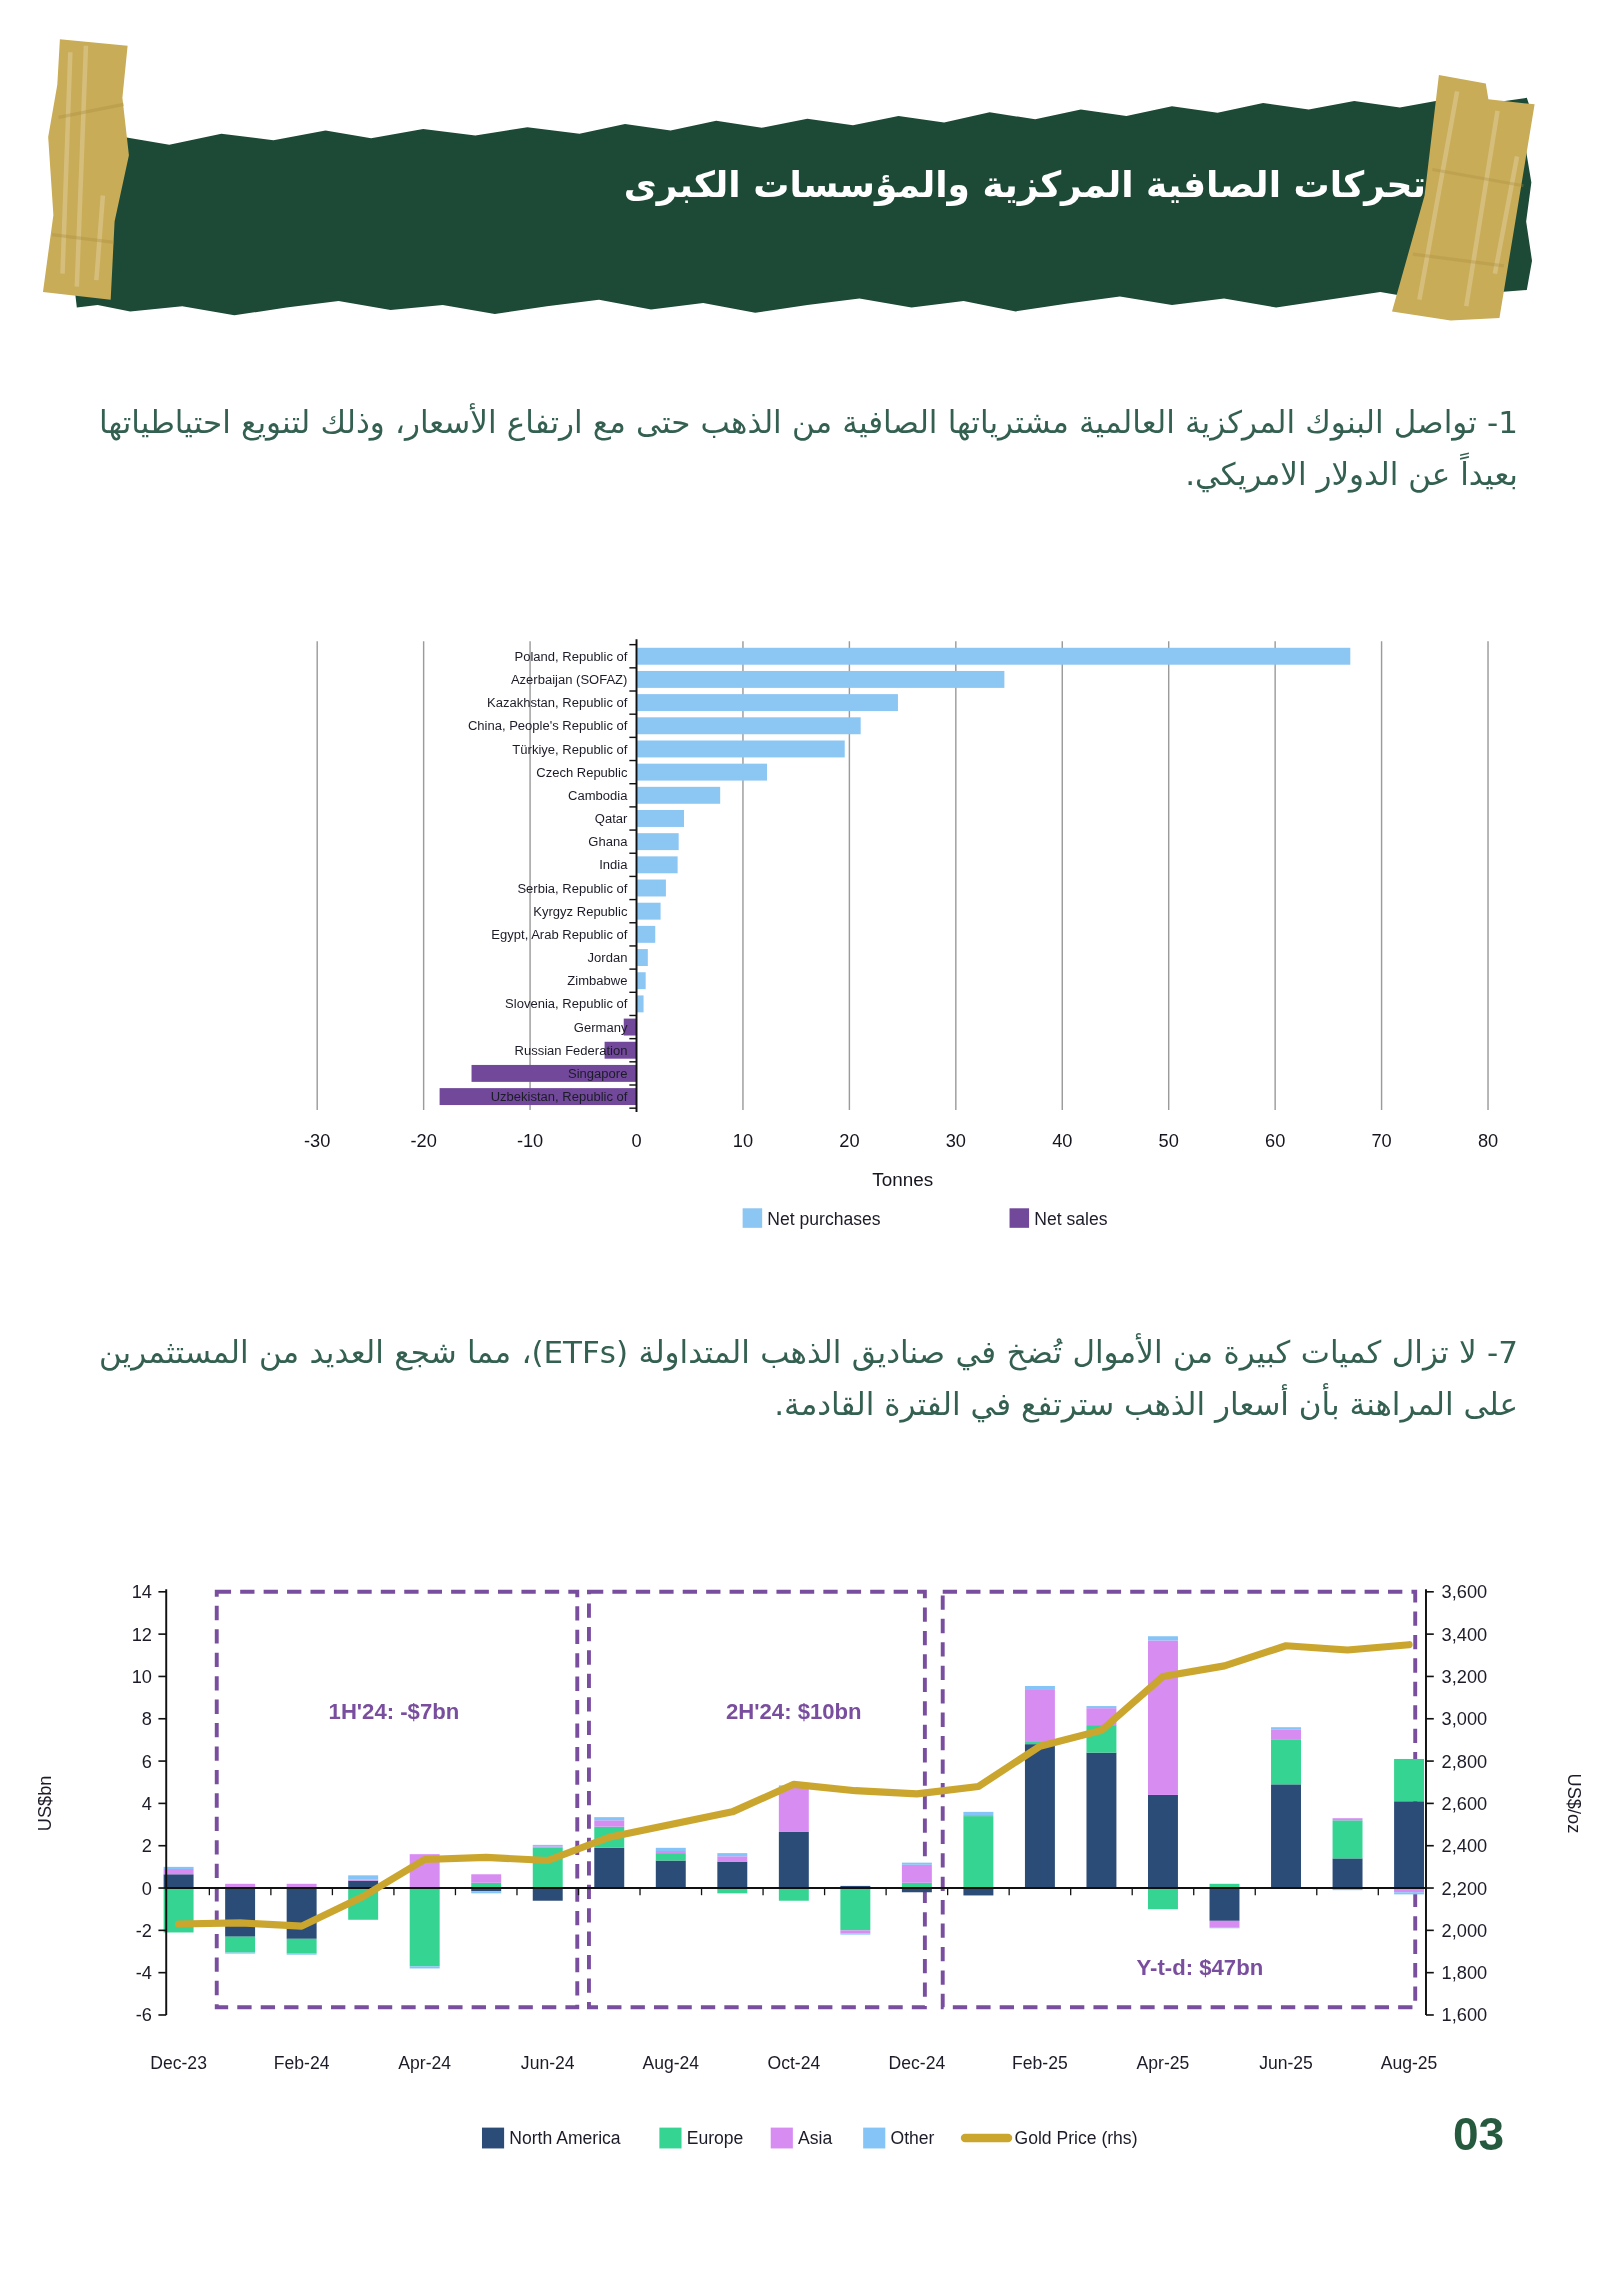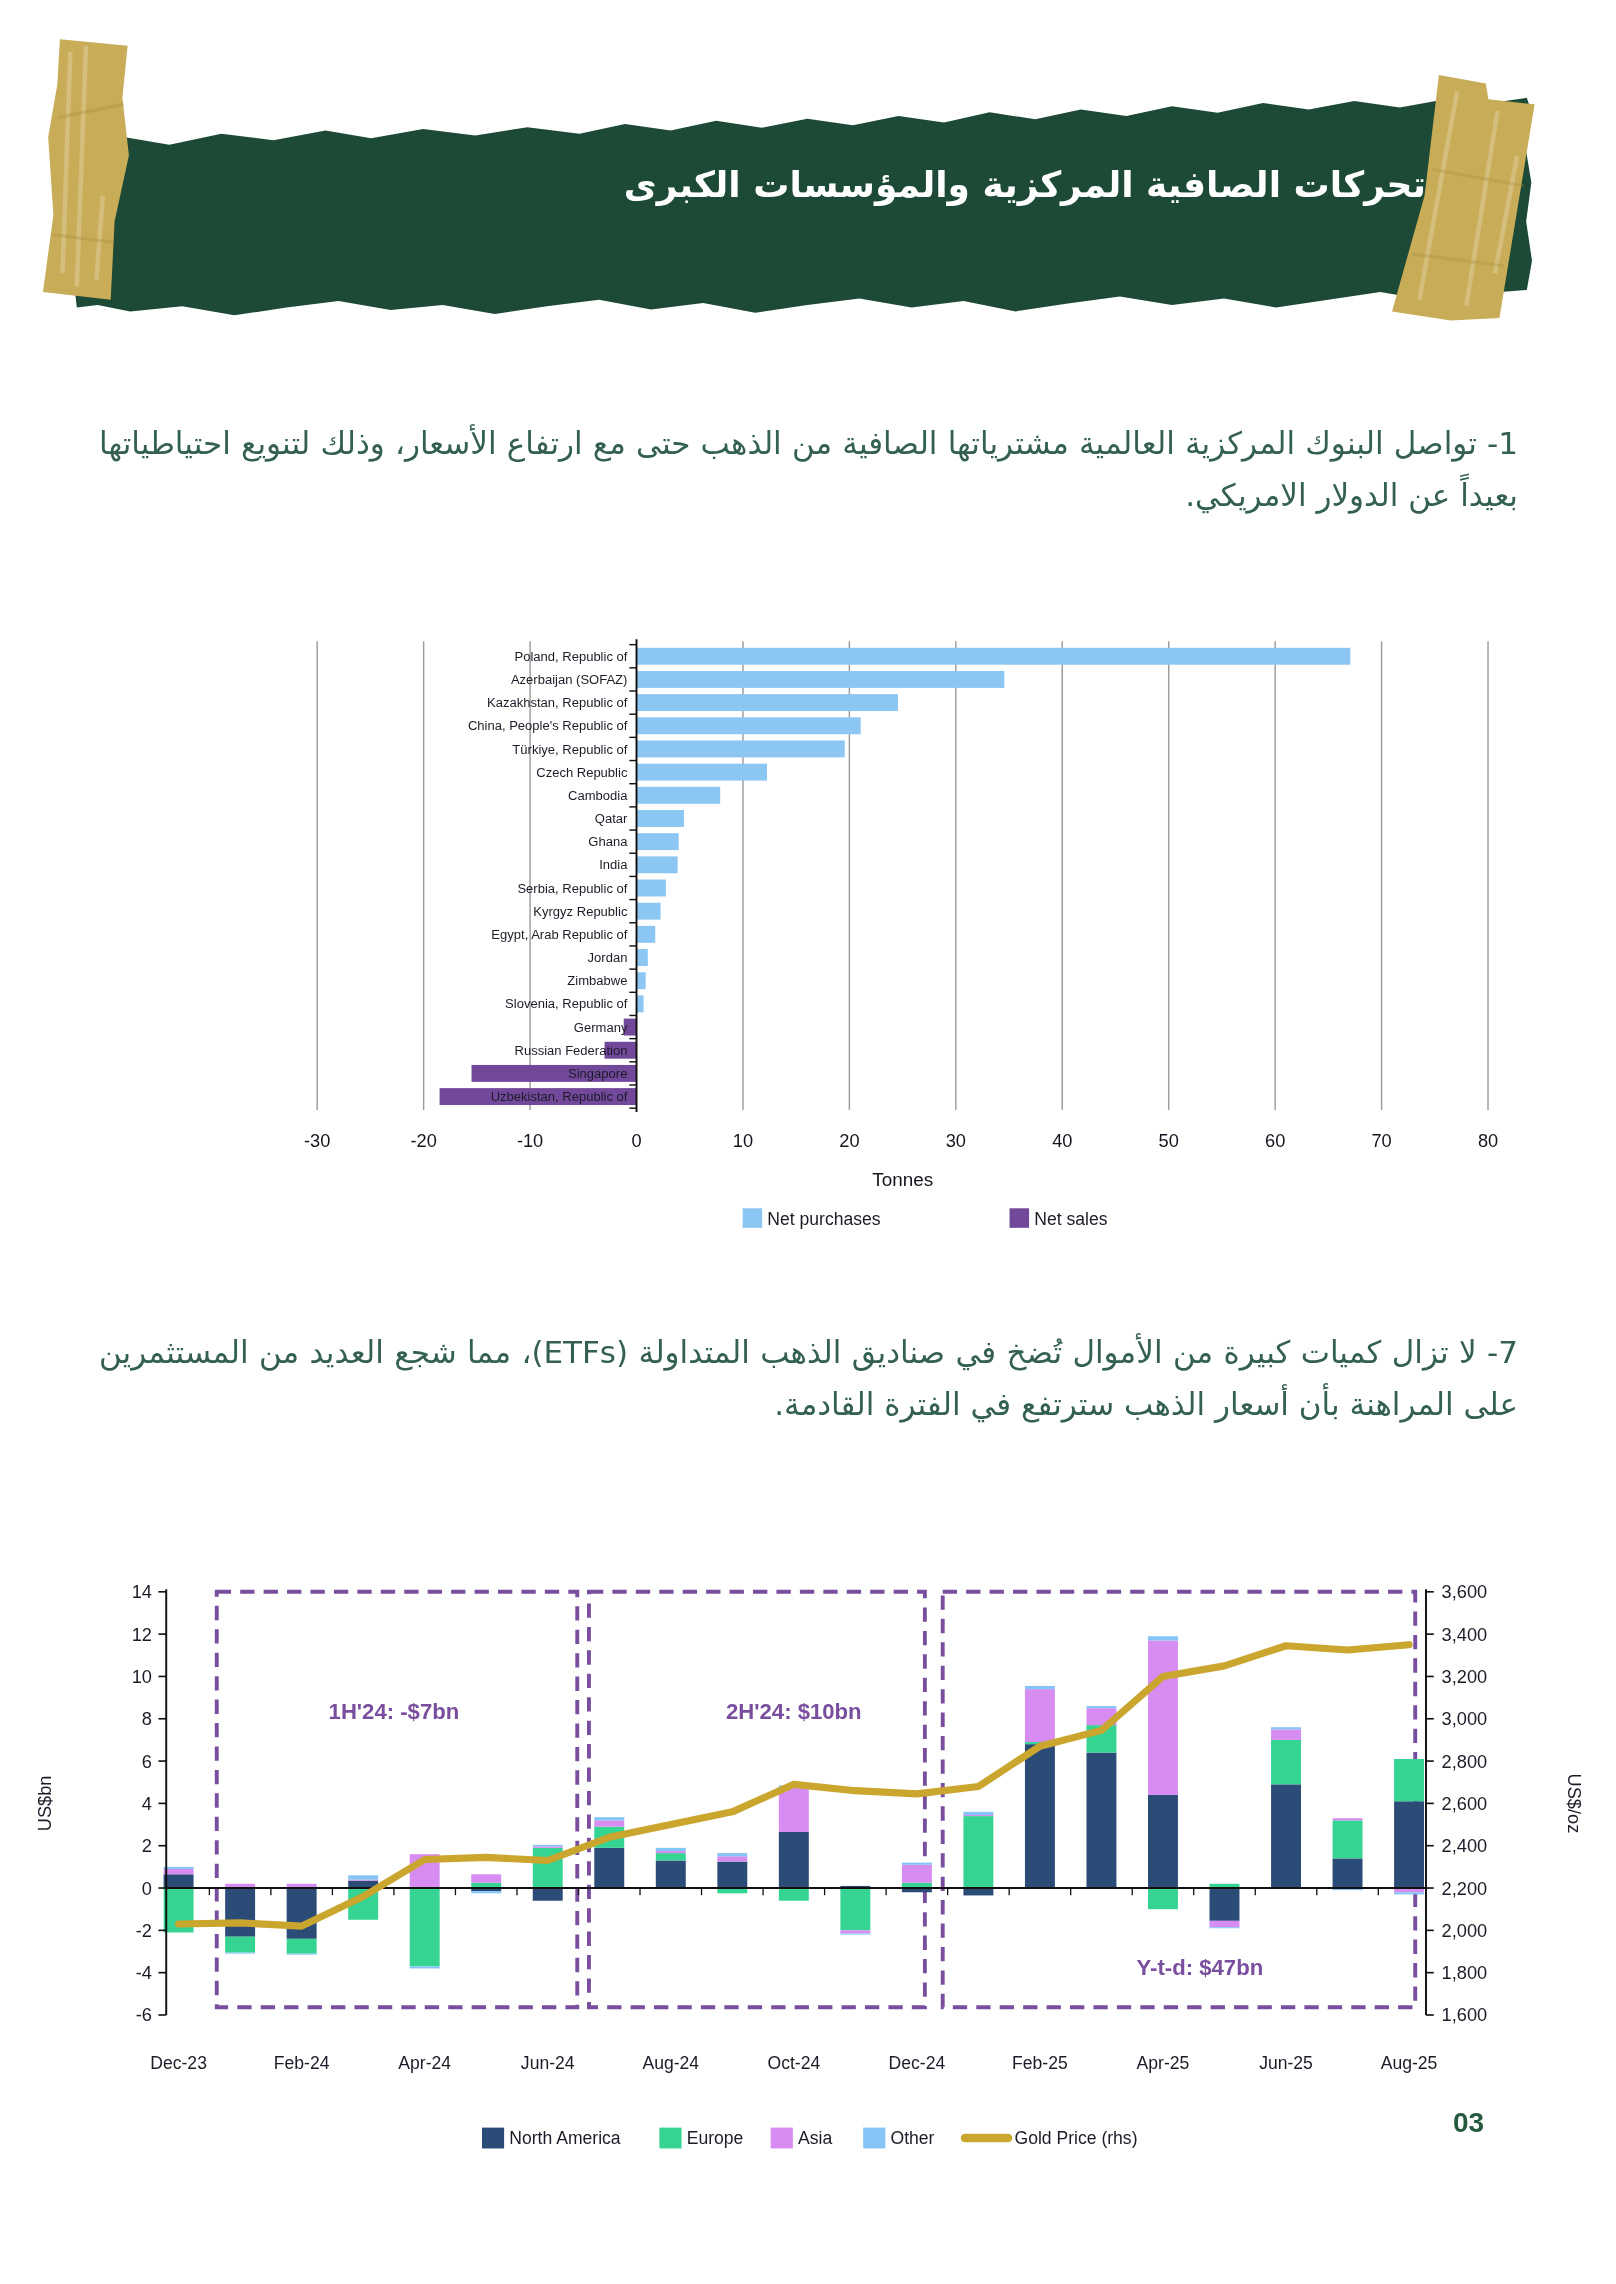--- a/index.html
+++ b/index.html
@@ -11,28 +11,28 @@
     direction:rtl;text-align:right;color:#ffffff;
     font-size:36px;font-weight:bold;letter-spacing:0;
     font-family:"DejaVu Sans",sans-serif;
   }
   .tape{position:absolute;left:0;top:0;}
   .para{
     position:absolute;direction:rtl;text-align:justify;text-justify:inter-word;
     color:#336050;font-size:31px;line-height:52px;font-weight:normal;
     font-family:"DejaVu Sans",sans-serif;
   }
-  .para1{left:99px;top:417px;width:1419px;}
+  .para1{left:99px;top:396px;width:1419px;}
   .para2{left:99px;top:1326px;width:1419px;}
   .chart{position:absolute;}
   #chart1{left:124px;top:625px;}
   #chart2{left:26px;top:1556px;}
   .page-number{
     position:absolute;left:1453px;top:2107px;
-    color:#265a3e;font-size:28px;font-weight:bold;z-index:5;
+    color:#265a3e;font-size:46px;font-weight:bold;z-index:5;
     font-family:"Liberation Sans","DejaVu Sans",sans-serif;
   }
   svg text{font-family:"Liberation Sans","DejaVu Sans",sans-serif;}
 </style>
 </head>
 <body>
 
 <div class="page">
 
   <svg class="banner-svg" width="1616" height="365" viewBox="0 0 2482 560">

